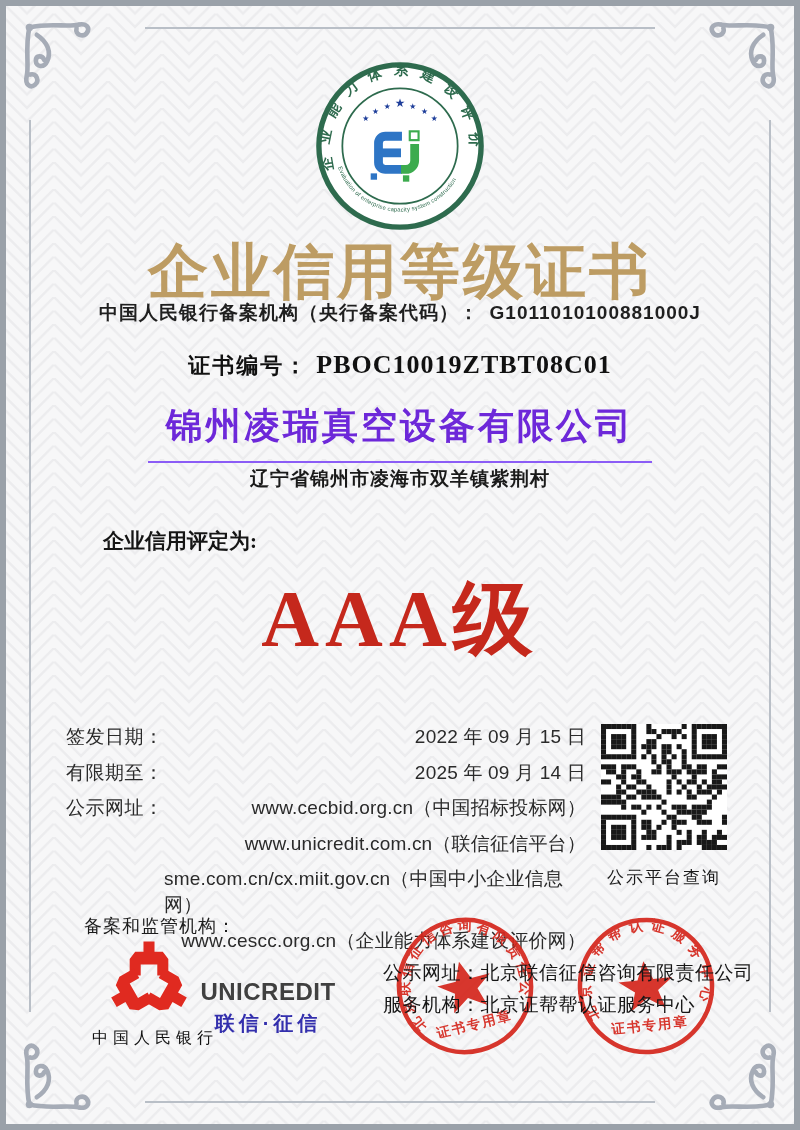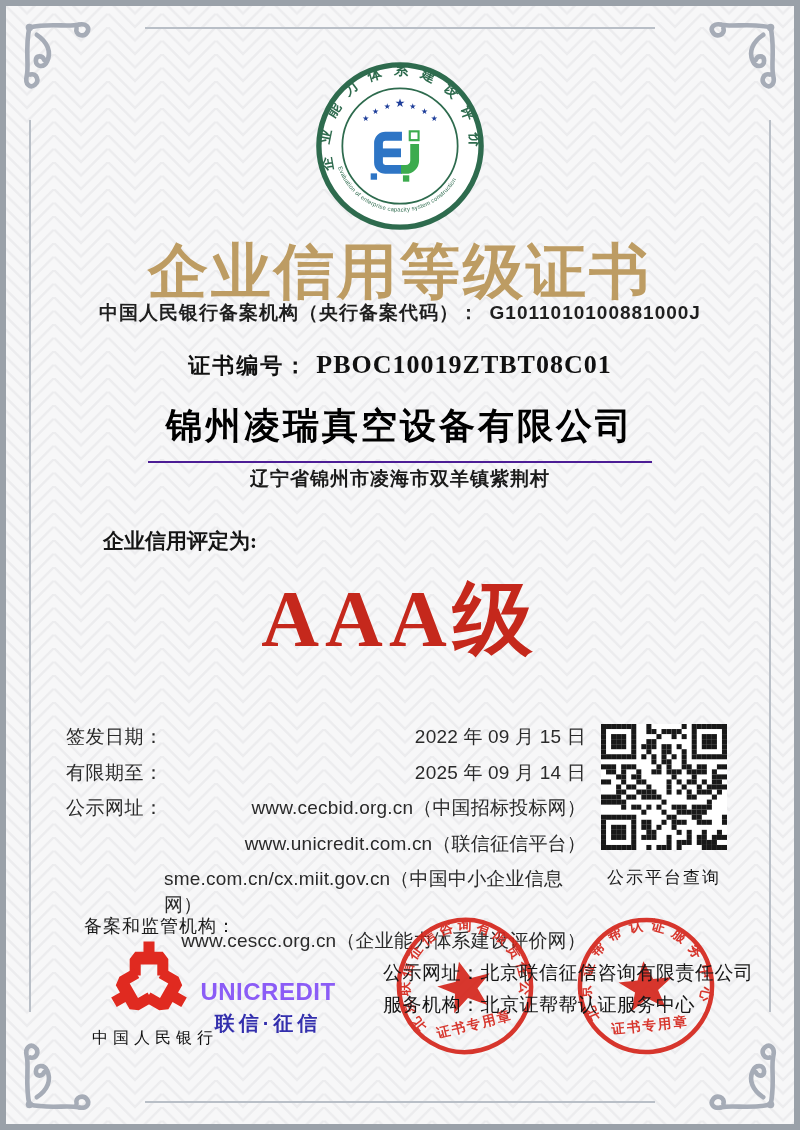--- a/index.html
+++ b/index.html
@@ -20,36 +20,36 @@
   .content{position:absolute;inset:0;z-index:2;}
   .abs{position:absolute;}
   .center{left:0;right:0;text-align:center;}
   .logo{left:314px;top:60px;width:172px;height:172px;}
   .title{top:232px;font-size:60px;font-weight:bold;letter-spacing:3px;color:#bd9c63;font-family:"Liberation Sans",sans-serif;}
   .subtitle{top:300px;font-size:19px;font-weight:600;color:#1f1f1f;letter-spacing:1px;}
   .certno{top:350px;color:#111;font-family:"Liberation Serif",serif;}
   .certno .lbl{font-size:22px;font-weight:bold;letter-spacing:2px;}
   .certno .val{font-size:26px;font-weight:bold;letter-spacing:1px;}
   .company{top:402px;}
-  .company span{display:inline-block;font-family:"Liberation Serif",serif;font-size:36px;font-weight:bold;letter-spacing:3px;color:#000000;border-bottom:2px solid #4c1d95;padding:0 18px 10px 18px;}
+  .company span{display:inline-block;font-family:"Liberation Serif",serif;font-size:36px;font-weight:bold;letter-spacing:3px;color:#6d28d9;border-bottom:2px solid #8b5cf6;padding:0 18px 10px 18px;}
   .address{top:466px;font-family:"Liberation Serif",serif;font-size:19px;font-weight:bold;color:#1a1a1a;letter-spacing:1px;}
   .rating-label{left:103px;top:527px;font-family:"Liberation Serif",serif;font-size:21px;font-weight:bold;color:#151515;}
   .rating-value{top:566px;font-family:"Liberation Serif",serif;font-size:80px;font-weight:bold;color:#c5281c;letter-spacing:6px;}
   .info{left:66px;top:724px;width:520px;}
   .info-row{display:flex;font-size:19px;color:#2a2a2a;margin-bottom:9.5px;justify-content:space-between;}
   .info-row .lbl{width:98px;flex:0 0 98px;letter-spacing:0.5px;}
   .info-row .val{letter-spacing:0.2px;}
   .qr-block{left:598px;top:724px;width:132px;text-align:center;}
   .qr{width:126px;height:126px;margin:0 auto;background:#fff;}
   .qr-caption{margin-top:12px;font-size:17px;letter-spacing:2px;color:#1a1a1a;}
   .reg-label{left:84px;top:914px;font-size:18px;color:#1c1c1c;letter-spacing:1px;}
   .pboc{left:103px;top:936px;width:92px;height:92px;}
   .pboc-name{left:86px;top:1028px;width:132px;text-align:right;font-family:"Liberation Serif",serif;font-size:16px;letter-spacing:5px;color:#111;}
   .uni{left:198px;top:978px;width:140px;text-align:center;}
-  .uni-en{font-size:24px;font-weight:900;color:#8b5cf6;letter-spacing:0.5px;font-family:"Liberation Sans",sans-serif;}
+  .uni-en{font-size:24px;font-weight:900;color:#404040;letter-spacing:0.5px;font-family:"Liberation Sans",sans-serif;}
   .uni-zh{margin-top:4px;font-size:20px;font-weight:bold;color:#332fad;letter-spacing:4px;}
   .seal{position:absolute;width:142px;height:142px;opacity:0.93;}
   .seal-left{left:394px;top:915px;transform:rotate(-14deg);}
   .seal-right{left:575px;top:915px;transform:rotate(-6deg);}
   .overlay-line{position:absolute;left:383px;font-size:19px;color:#161616;letter-spacing:0.5px;z-index:4;}
   .ol-1{top:960px;}
   .ol-2{top:992px;}
 </style>
 </head>
 <body>

